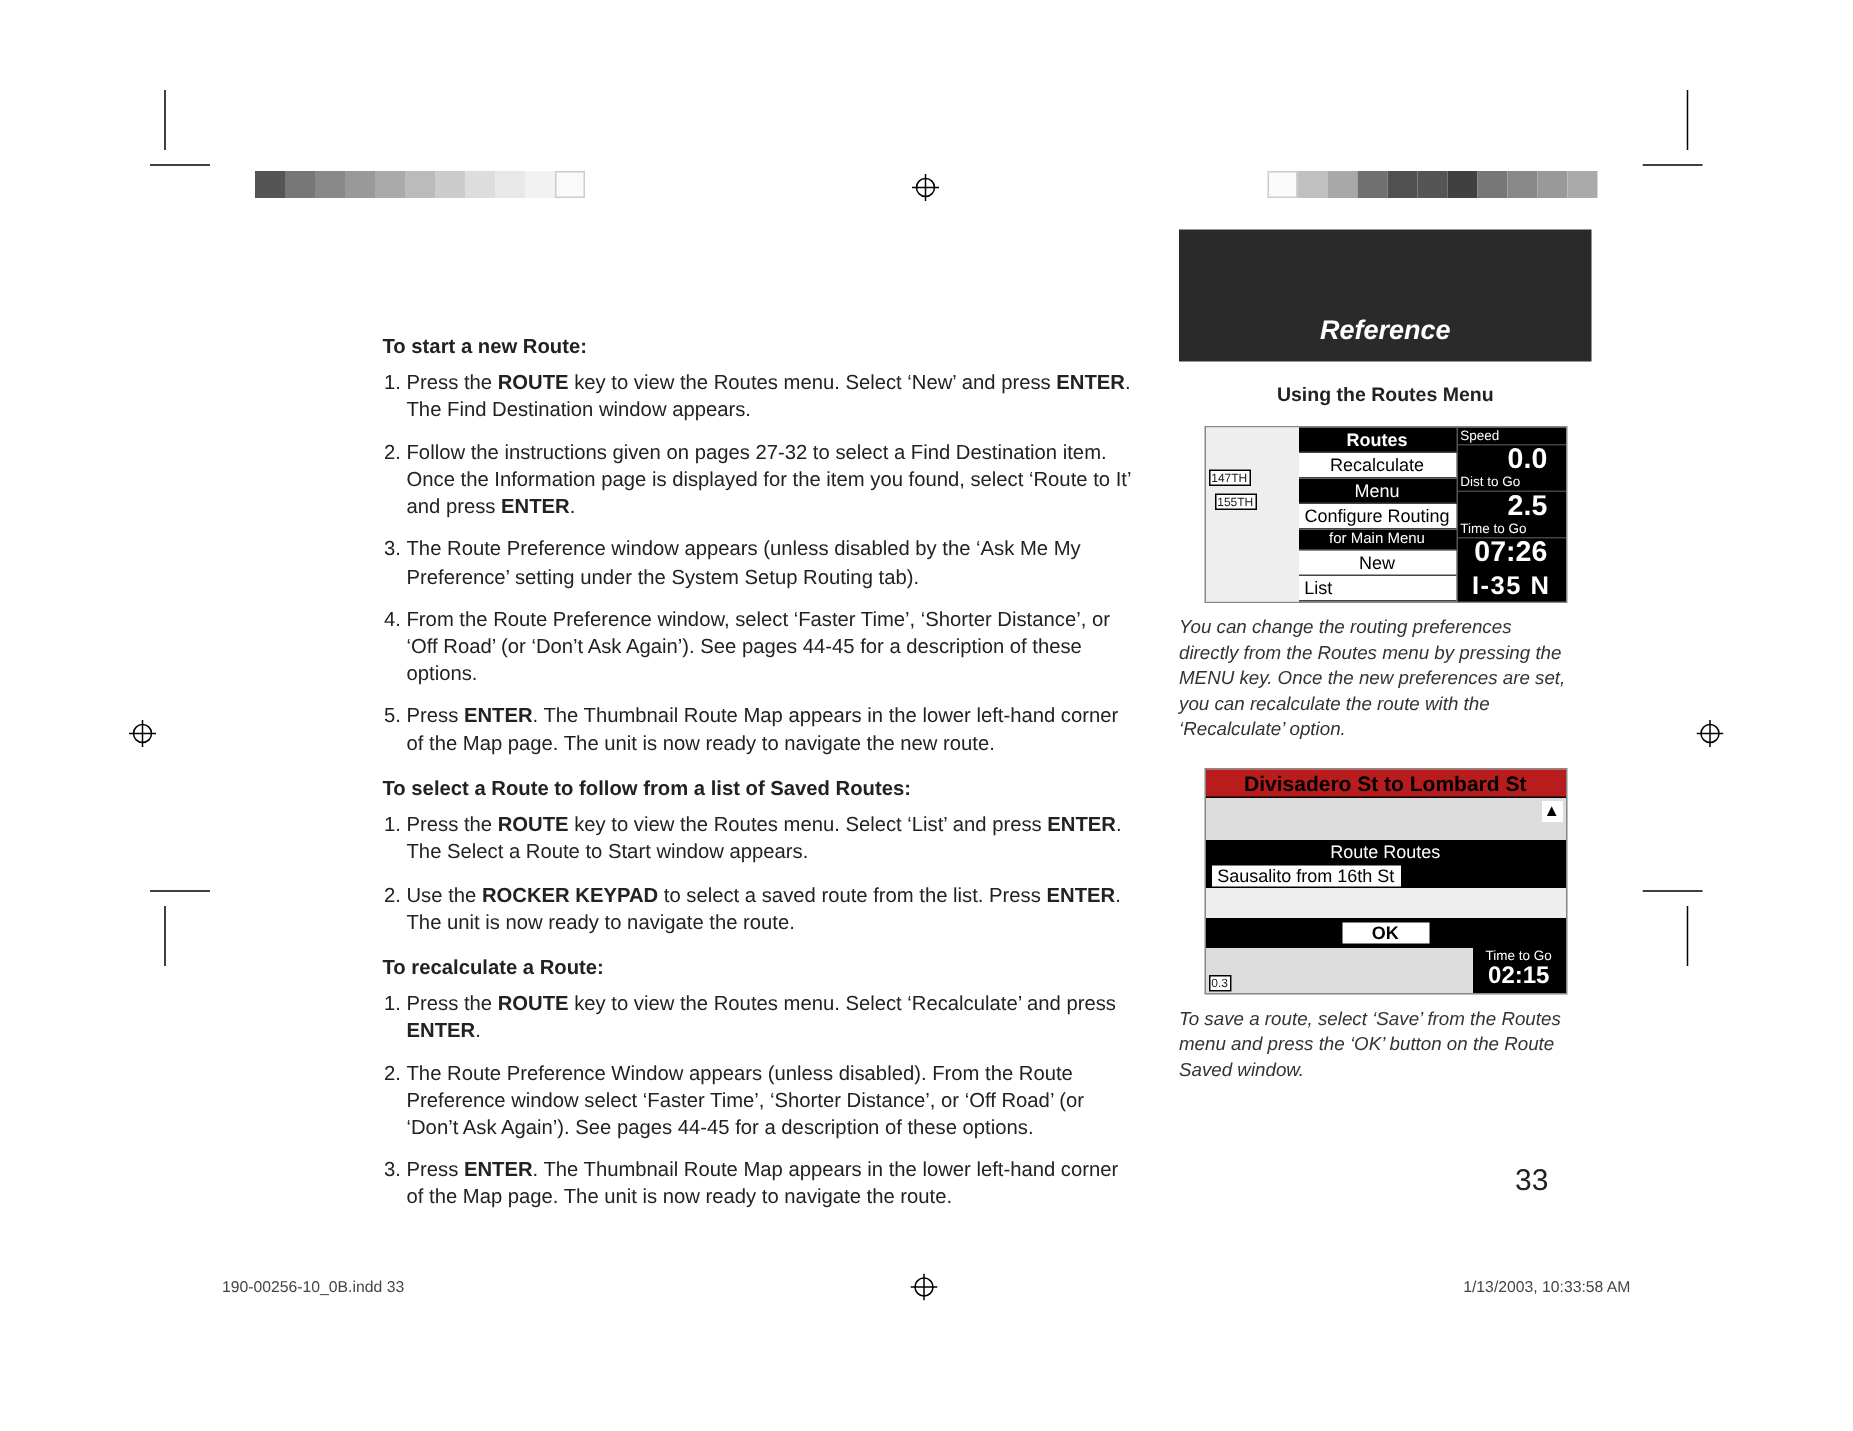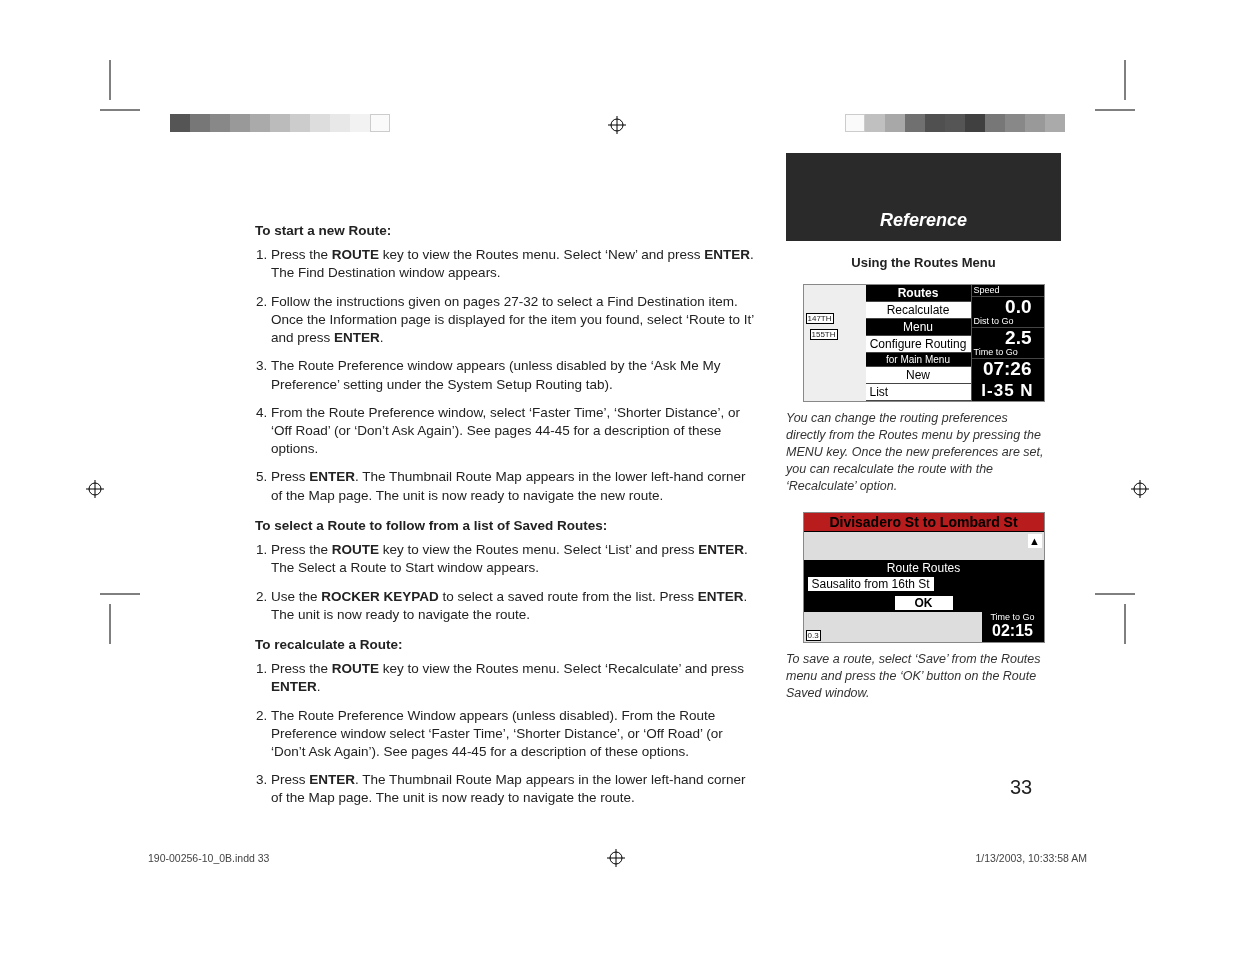--- a/index.html
+++ b/index.html
@@ -113,21 +113,21 @@
   }
   .scr2 {
     width: 240px; margin:0 auto; font-family:"Arial Narrow", Arial, sans-serif;
     border:1px solid #888; background:#eee;
   }
   .scr2 .title { background:#b91c1c; color:#000; font-weight:700; text-align:center; font-size:14px; padding:1px; font-stretch:condensed; border-bottom:1px solid #000;}
   .scr2 .mapstrip { height:28px; background:#ddd; position:relative; }
   .scr2 .blackrow { background:#000; color:#fff; text-align:center; font-size:12px; padding:1px; font-stretch:condensed;}
   .scr2 .whiterow { background:#000; color:#fff; text-align:left; font-size:12px; padding:1px 4px; font-stretch:condensed;}
   .scr2 .whiterow span { background:#fff; color:#000; display:inline-block; padding:0 4px;text-align:center;}
-  .scr2 .okrow { background:#000; text-align:center; padding:1px;}
+  .scr2 .okrow { background:#000; text-align:center; padding:1px;margin-top:20px;}
   .scr2 .okrow span { background:#fff; color:#000; padding:0 20px; font-size:12px; font-weight:700;}
   .scr2 .bottom { display:flex; height:30px; }
   .scr2 .bmap { flex:1; background:#ddd; font-size:8px; position:relative;}
   .scr2 .btime { width:62px; background:#000; color:#fff; font-size:9px; text-align:center;}
   .scr2 .btime .t { font-size:16px; font-weight:700; }
   .corner-badge {
     position:absolute; right:2px; top:2px; background:#fff; color:#000;
     width:14px; height:14px; font-size:11px; text-align:center; line-height:14px;
   }
   .page-num {

